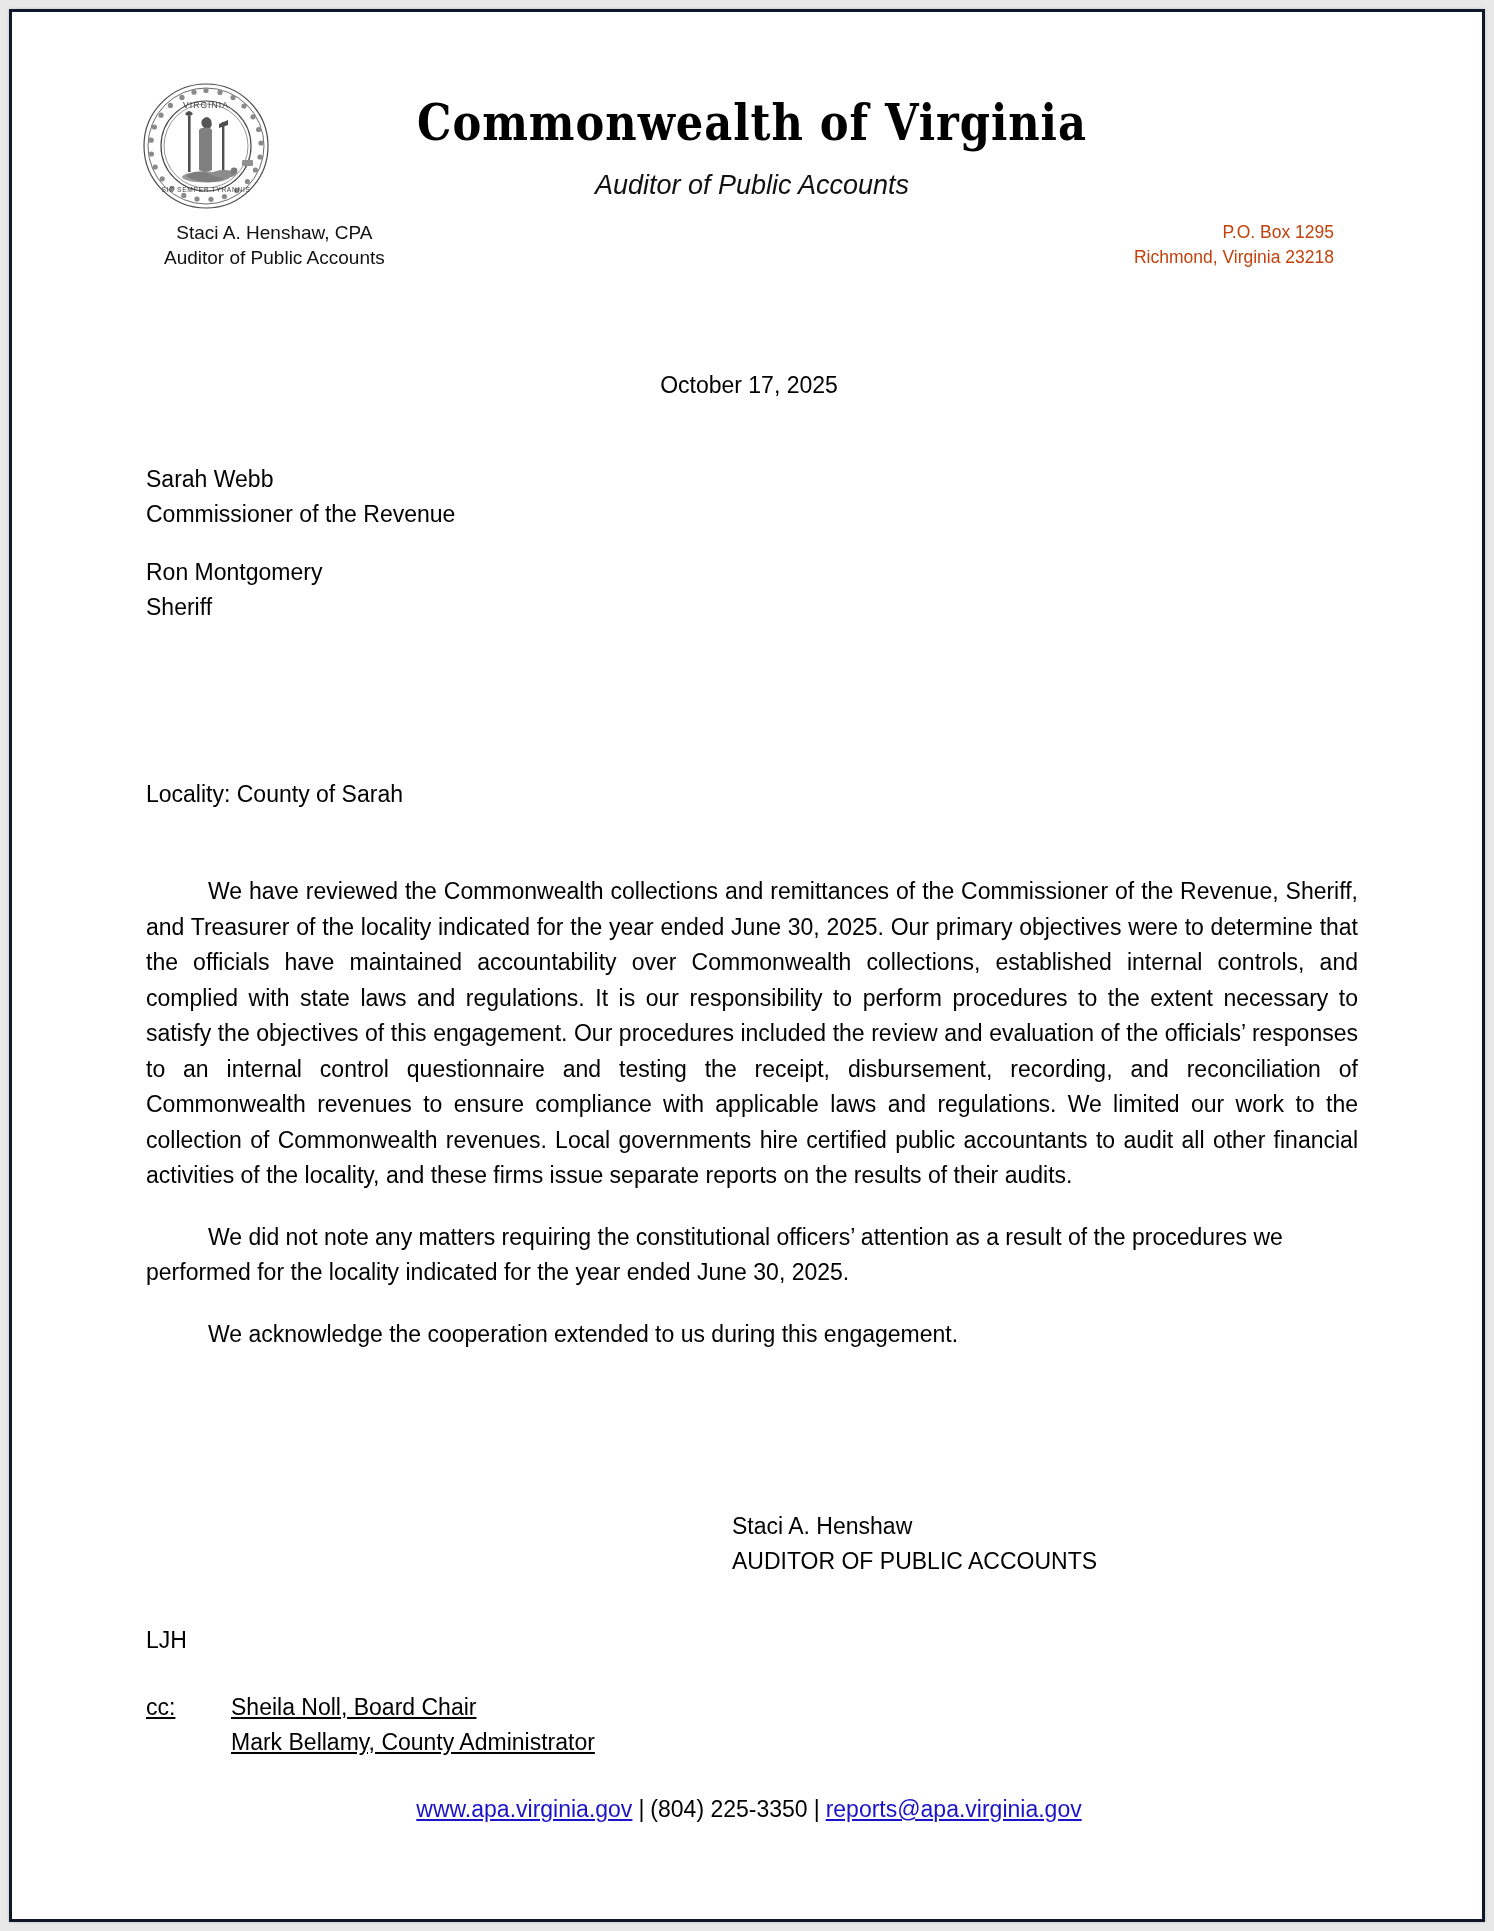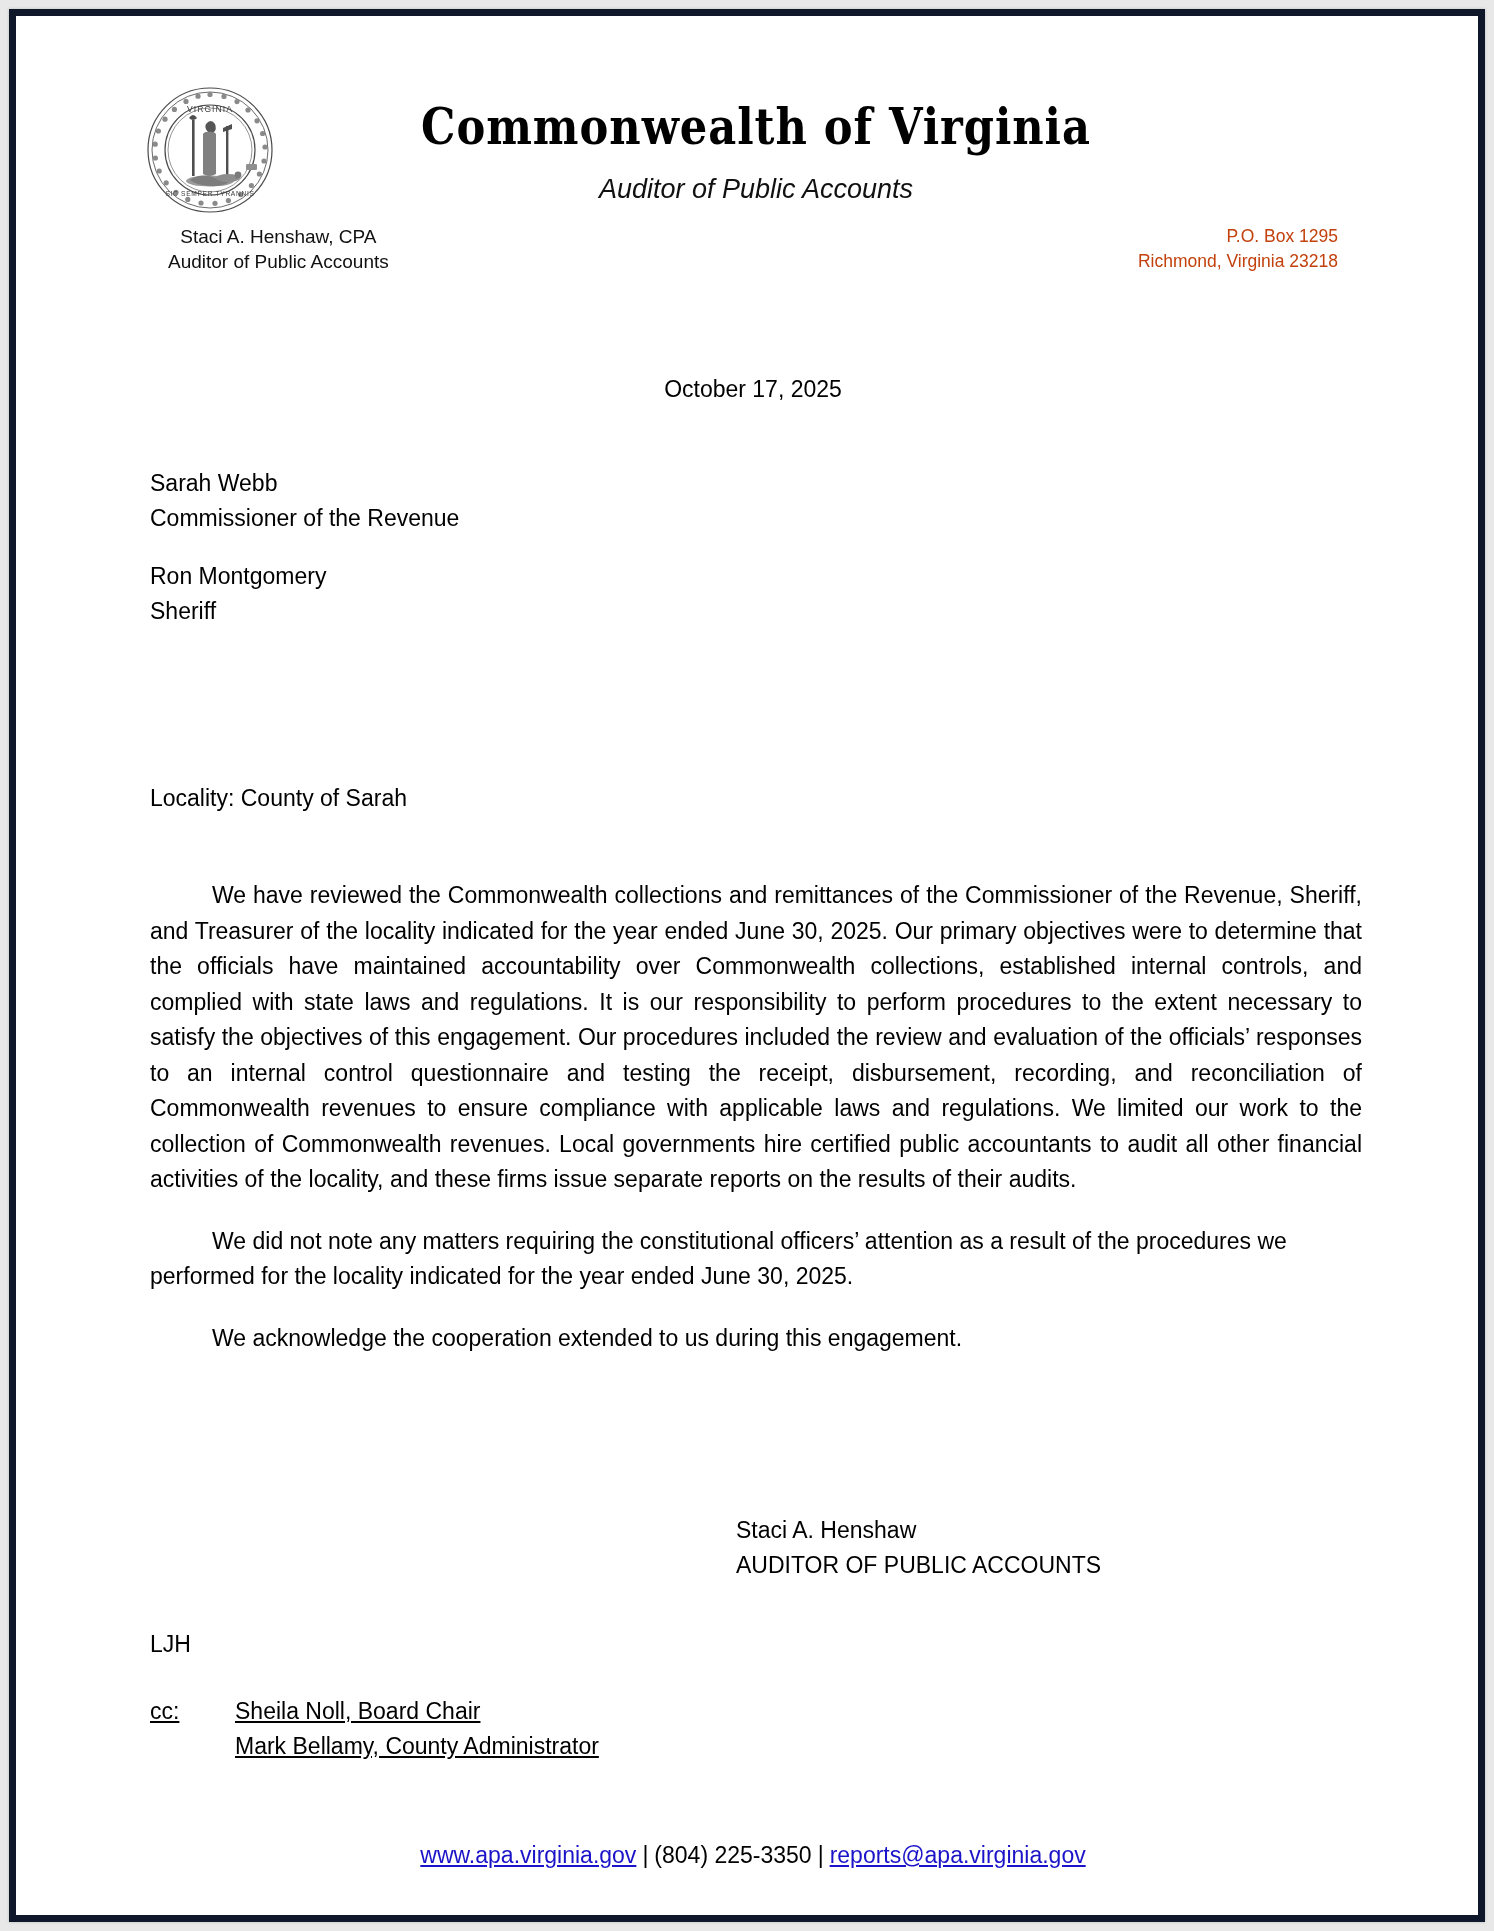--- a/index.html
+++ b/index.html
@@ -15,21 +15,21 @@
   }
 
   .page {
     position: absolute;
     left: 9px;
     top: 9px;
     width: 1476px;
     height: 1913px;
     background: #ffffff;
     box-sizing: border-box;
-    border: 7px solid #0f172a;
+    border: 3px solid #0f172a;
     box-shadow: 0 0 3px rgba(0,0,0,0.18);
     overflow: hidden;
   }
 
   .sheet {
     position: absolute;
     left: 0; top: 0;
     width: 1474px;
     height: 1911px;
   }
@@ -185,21 +185,20 @@
   .cc-name { display: block; }
 
   .footer {
     position: absolute;
     left: 0;
     top: 1784px;
     width: 1474px;
     text-align: center;
     font-size: 23px;
     color: #000;
-    margin-top: 42px;
   }
   .footer a {
     color: #1a13c8;
     text-decoration: underline;
   }
   .footer .sep {
     color: #000;
     padding: 0 6px;
   }
 </style>

